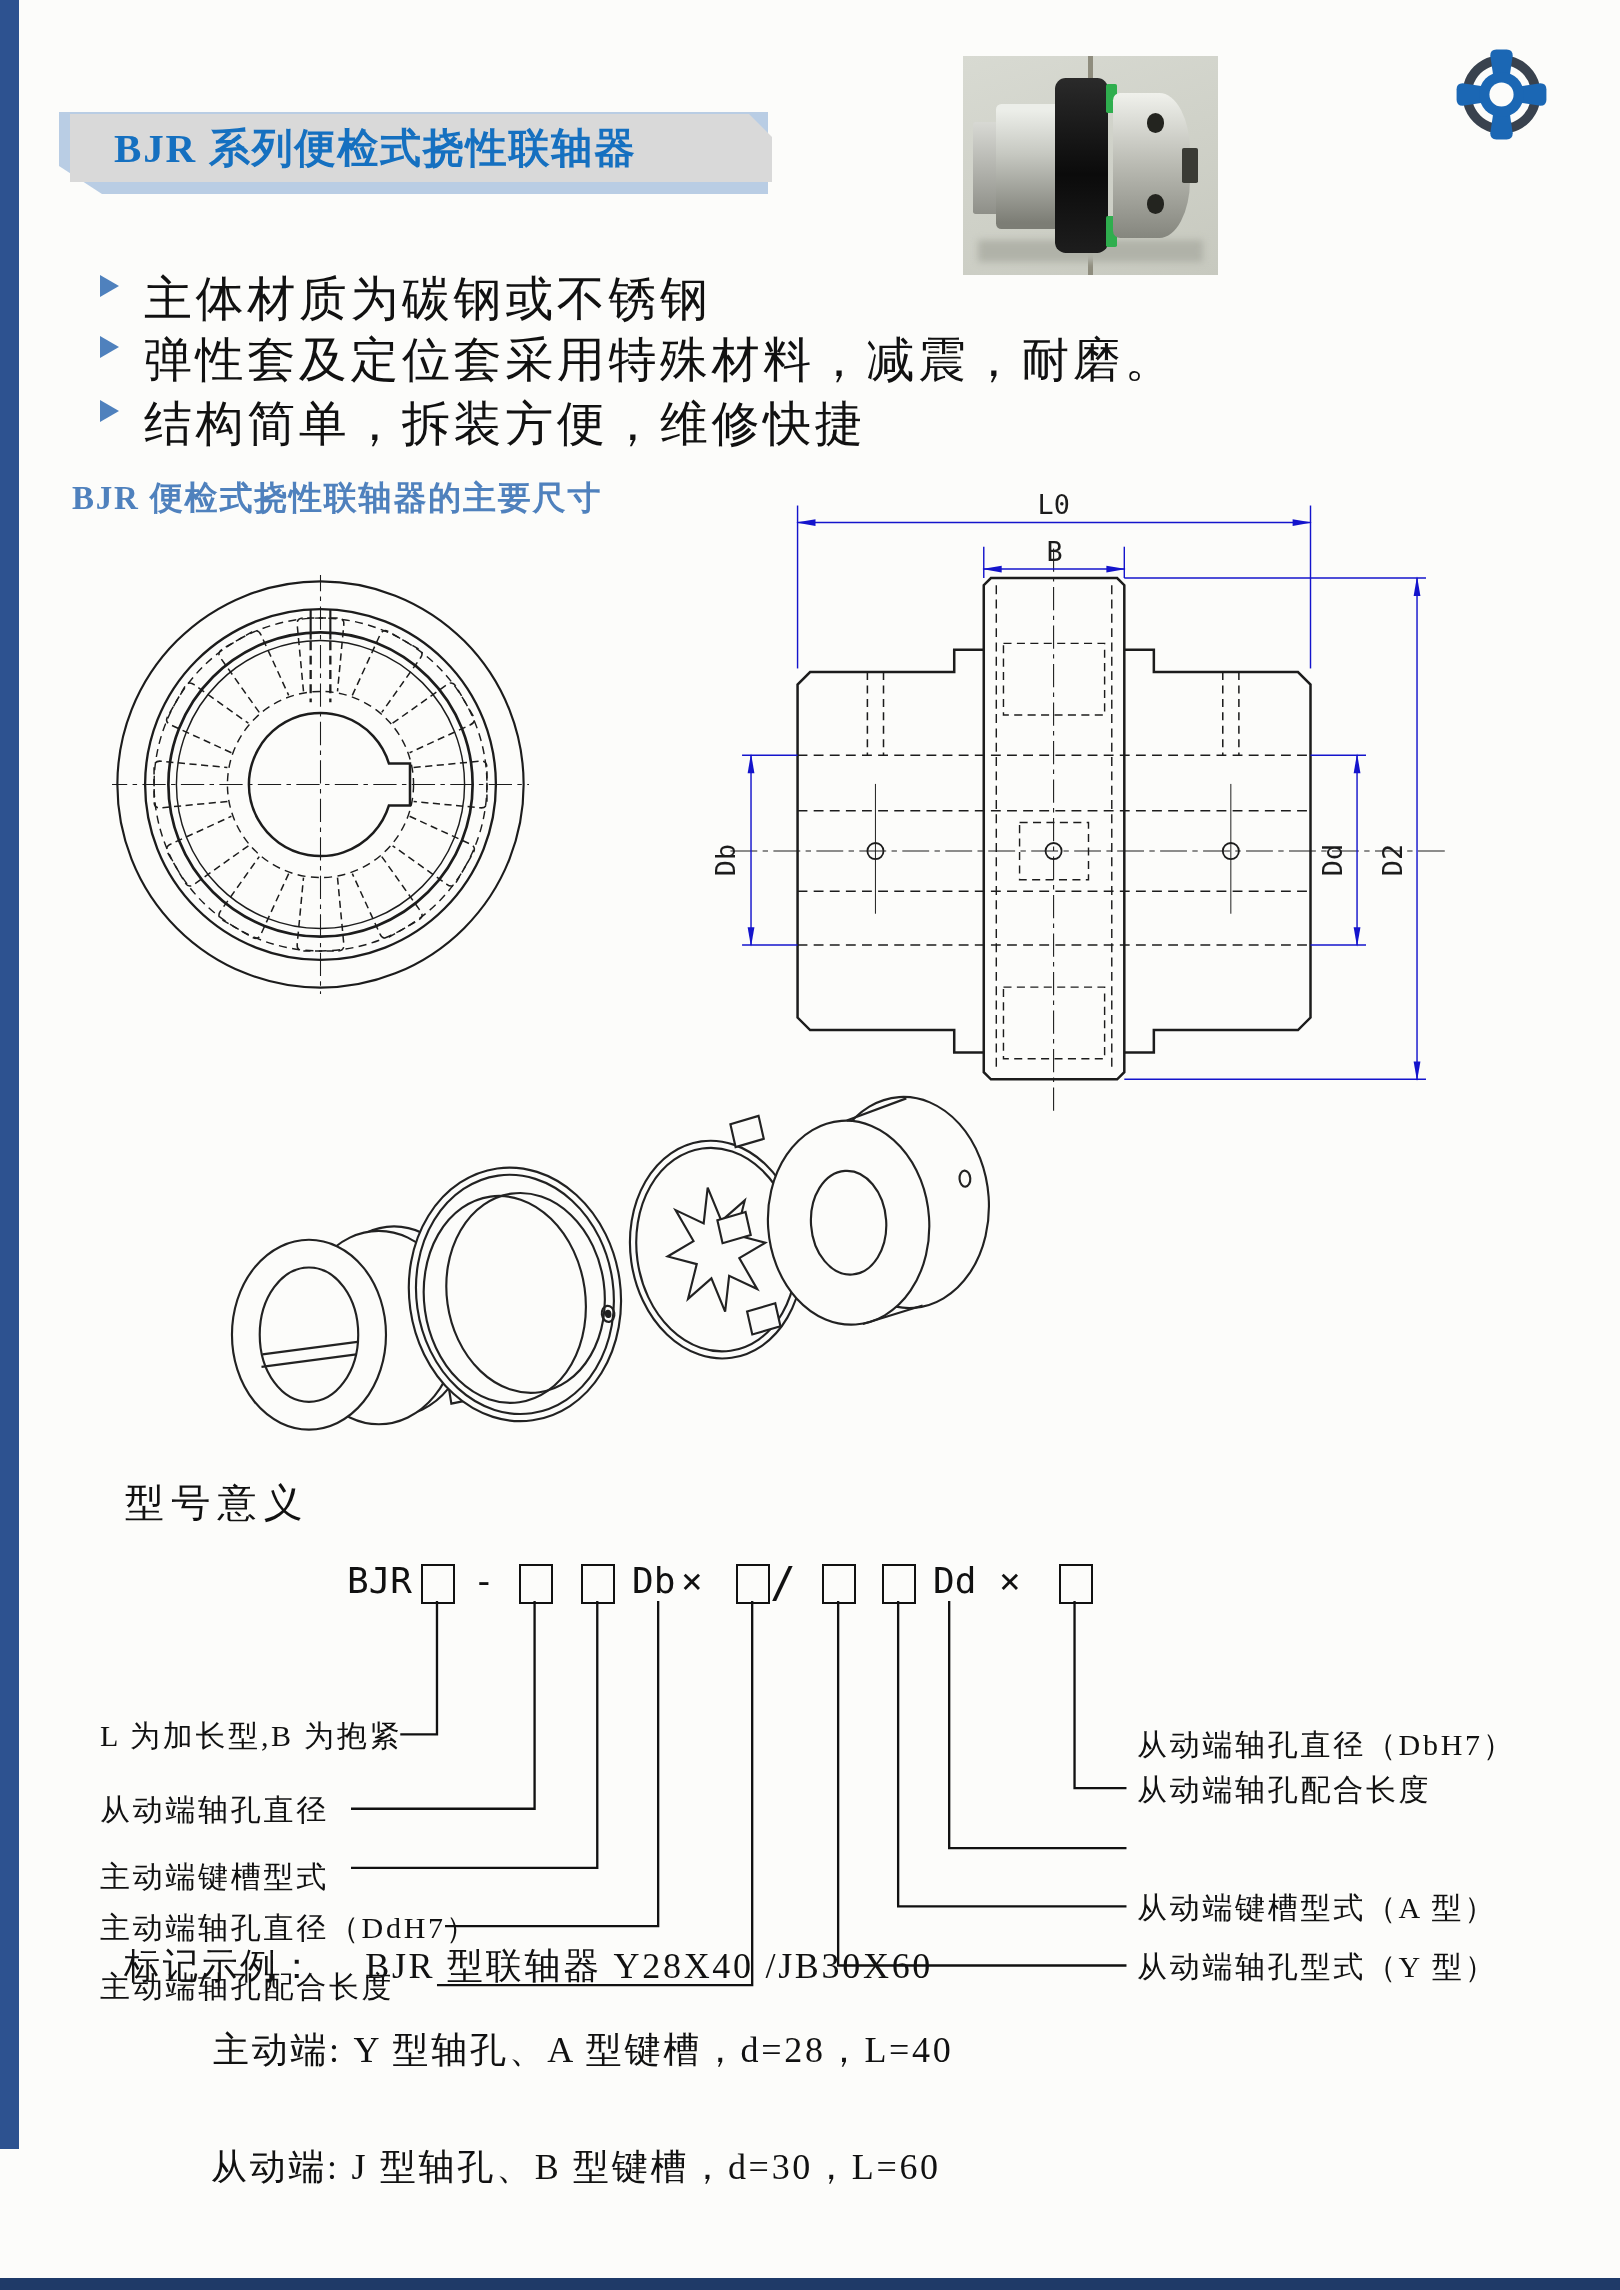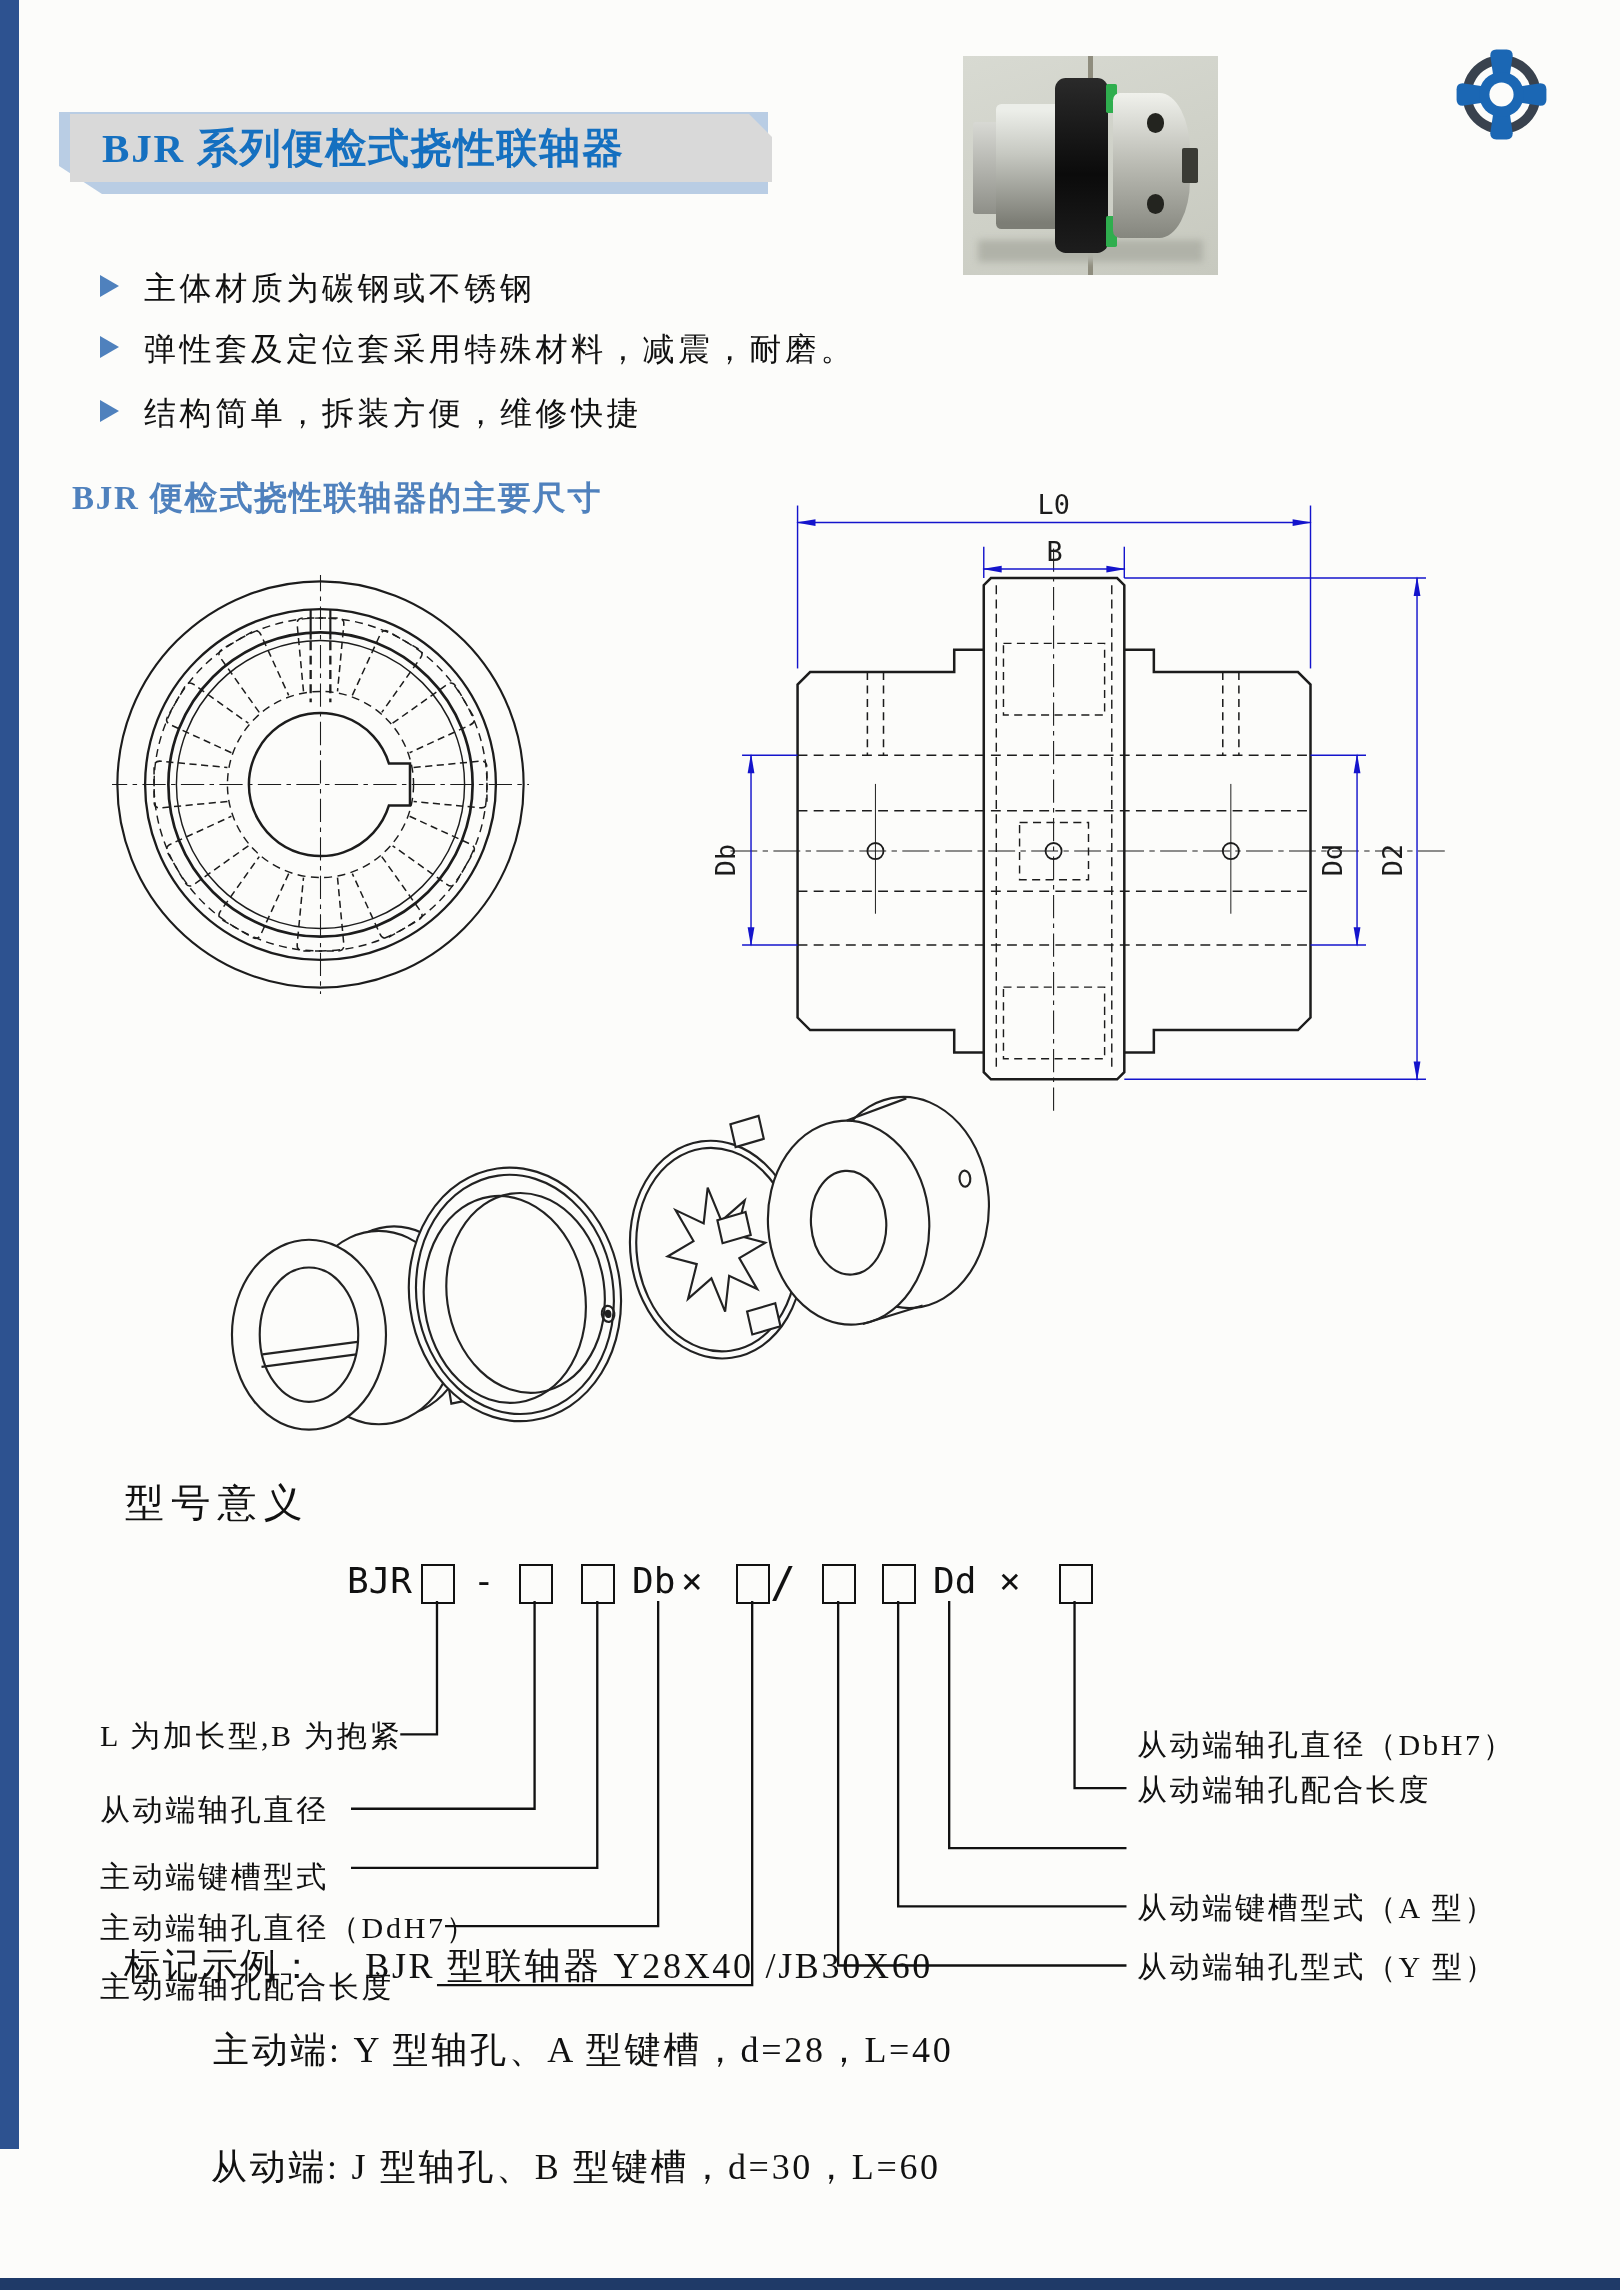--- a/index.html
+++ b/index.html
@@ -10,21 +10,21 @@
   
   .left-stripe{left:0;top:0;width:19px;height:2149px;background:#2d5290;}
   .bottom-bar{left:0;top:2278px;width:1620px;height:12.5px;background:#1f3a68;}
 
   
   .banner-back{left:59px;top:112px;width:709px;height:82px;background:#b9cde4;
     clip-path:polygon(0 0,100% 0,100% 100%,43px 100%,0 66%);}
   .banner{left:70px;top:114px;width:702px;height:68px;background:#d9d9d9;
     clip-path:polygon(0 0,calc(100% - 23px) 0,100% 34%,100% 100%,0 100%);
     display:flex;align-items:center;}
-  .banner .title{padding-left:32px;font-size:41px;font-weight:bold;color:#1570c0;letter-spacing:1.8px;}
+  .banner .title{padding-left:44px;font-size:41px;font-weight:bold;color:#1570c0;letter-spacing:1.8px;}
 
   
   .logo{left:1454px;top:47px;width:95px;height:95px;}
 
   
   .photo{left:963px;top:56px;width:255px;height:219px;background:linear-gradient(160deg,#d8dad2,#c7c9bf);overflow:hidden;}
   .photo .pole{position:absolute;left:49%;top:0;width:5.4px;height:100%;background:#8f8d7e;}
   .photo .shadow{position:absolute;left:6%;bottom:6%;width:88%;height:10%;background:#b0b2a8;filter:blur(3.6px);}
   .photo .p-left-end{position:absolute;left:4%;top:30%;width:12%;height:42%;border-radius:2.7px;background:linear-gradient(180deg,#d8d9d4,#8e8f88);}
   .photo .p-left-hub{position:absolute;left:13%;top:22%;width:26%;height:57%;border-radius:5.4px;background:linear-gradient(180deg,#eceee9 5%,#c6c8c1 40%,#7c7d75 95%);}
@@ -33,21 +33,21 @@
   .photo .p-green-b{position:absolute;left:56%;top:73%;width:4.5%;height:14%;background:#2fae4e;border-radius:1.8px;}
   .photo .p-right-hub{position:absolute;left:59%;top:17%;width:30%;height:66%;border-radius:7.2px 40% 40% 7.2px;background:linear-gradient(180deg,#f0f1ec,#b9bab2 50%,#85867e);}
   .photo .p-hole1{position:absolute;left:72%;top:26%;width:7%;height:9%;border-radius:50%;background:#23241f;}
   .photo .p-hole2{position:absolute;left:72%;top:63%;width:7%;height:9%;border-radius:50%;background:#23241f;}
   .photo .p-slot{position:absolute;left:86%;top:42%;width:6%;height:16%;background:#3a3b35;border-radius:1.8px;}
 
   
   .feature{left:100px;display:flex;align-items:flex-start;gap:25px;}
   .f1{top:267px;}.f2{top:328px;}.f3{top:392px;}
   .tri{width:0;height:0;border-left:19.7px solid #4f81bd;border-top:11.6px solid transparent;border-bottom:11.6px solid transparent;margin-top:8px;}
-  .feature .txt{font-size:32px;color:#111;letter-spacing:3.6px;}
+  .feature .txt{font-size:48px;color:#111;letter-spacing:3.6px;}
 
   .subtitle{left:72px;top:476px;font-size:33px;font-weight:bold;color:#4f81bd;letter-spacing:1.8px;}
 
   
   .svgbox{position:absolute;}
   .dimtxt{font-family:"DejaVu Sans Mono","Liberation Mono",monospace;font-size:30px;fill:#1c1c1c;}
 
   
   .model-heading{left:125px;top:1476px;font-size:39px;color:#111;letter-spacing:7.2px;}
   .code-el{position:absolute;top:1560px;font-family:"DejaVu Sans Mono","Liberation Mono",monospace;font-size:36px;color:#111;}

